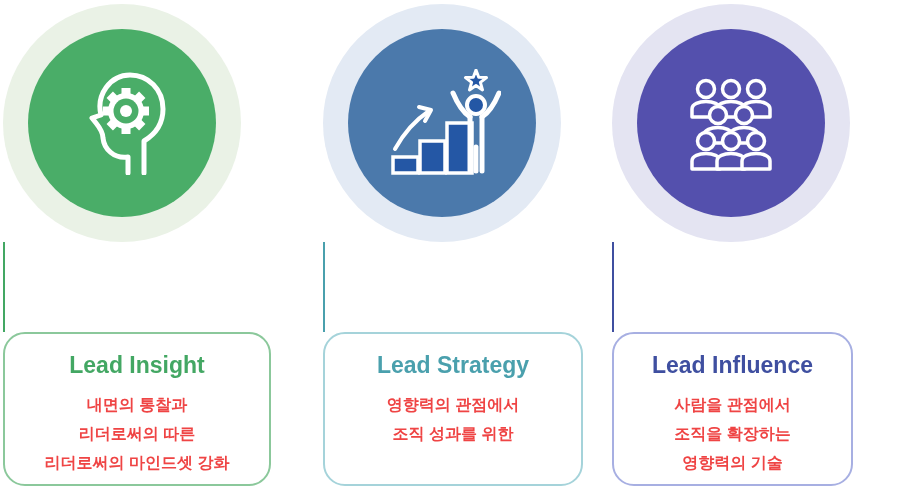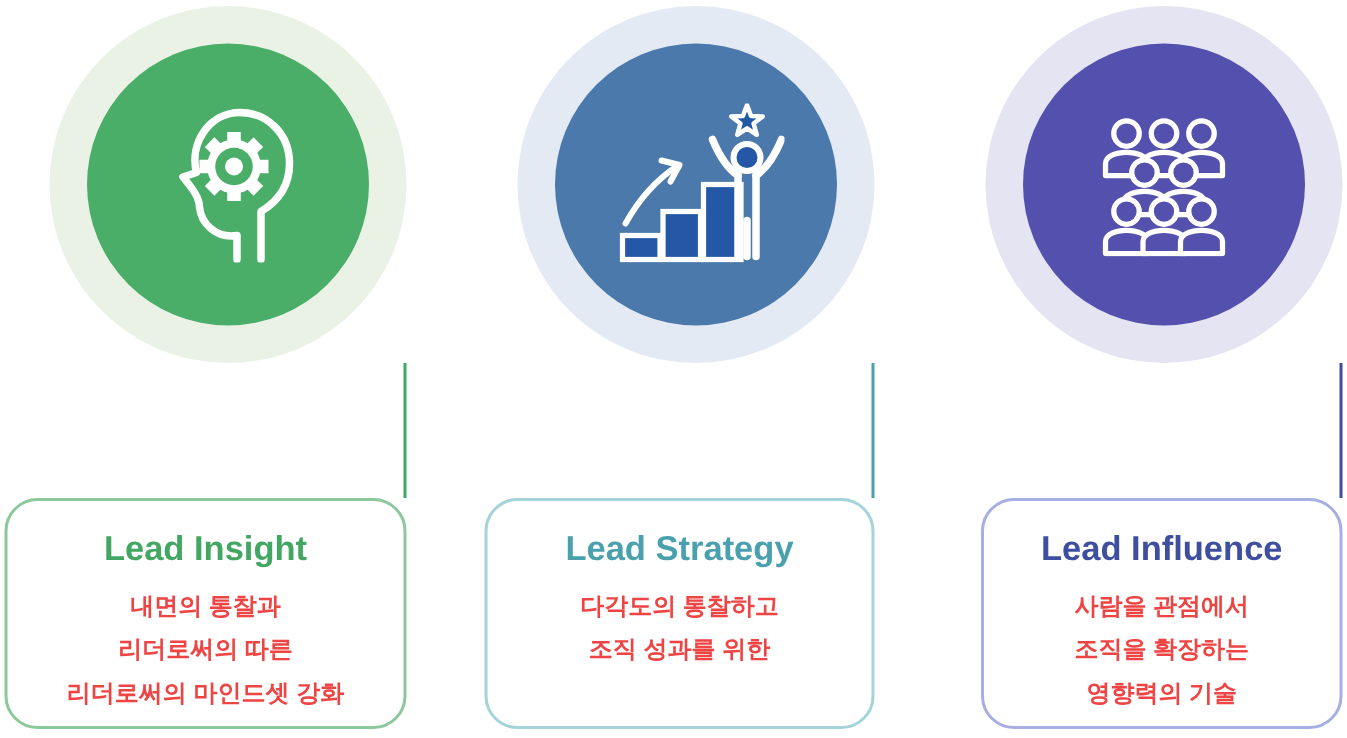--- a/index.html
+++ b/index.html
@@ -3,25 +3,25 @@
 <meta charset="utf-8">
 <style>
   html,body{margin:0;padding:0;}
   body{
     width:898px;height:492px;position:relative;overflow:hidden;
     background:#ffffff;
     font-family:"Liberation Sans","DejaVu Sans",sans-serif;
   }
   .column{
     position:absolute;top:0;height:492px;
-    display:flex;flex-direction:column;align-items:flex-end;
+    display:flex;flex-direction:column;align-items:flex-start;
   }
   .c0{left:3px;width:268px;}
   .c1{left:323px;width:260px;}
-  .c2{left:654px;width:241px;}
+  .c2{left:612px;width:241px;}
   .ring{
     margin-top:4px;width:238px;height:238px;border-radius:50%;
     background:var(--ring);
     display:flex;align-items:center;justify-content:center;
     flex:0 0 auto;
   }
   .disc{
     width:188px;height:188px;border-radius:50%;
     background:var(--circle);
     display:flex;align-items:center;justify-content:center;
@@ -93,21 +93,21 @@
           <path d="M87,48 V102"></path>
           <path d="M99,48 V102"></path>
           <path d="M93,102 V78"></path>
         </g>
       </svg>
     </div>
   </div>
   <div class="connector"></div>
   <div class="card">
     <h3 class="card-title">Lead Strategy</h3>
-    <p class="card-line">다각도의 통찰하고</p>
+    <p class="card-line">영향력의 관점에서</p>
     <p class="card-line">조직 성과를 위한</p>
   </div>
 </section>
 
 <section class="column c2" style="--ring: #e4e4f2; --circle: #5450ad; --accent: #3f4fa0; --border: #a7afe2;">
   <div class="ring">
     <div class="disc">
       <svg width="100" height="96" viewBox="0 0 100 96" stroke="#ffffff" stroke-width="3.5" stroke-linejoin="round" style="fill:var(--circle)">
 
         <circle cx="25" cy="14" r="8.5"></circle>

